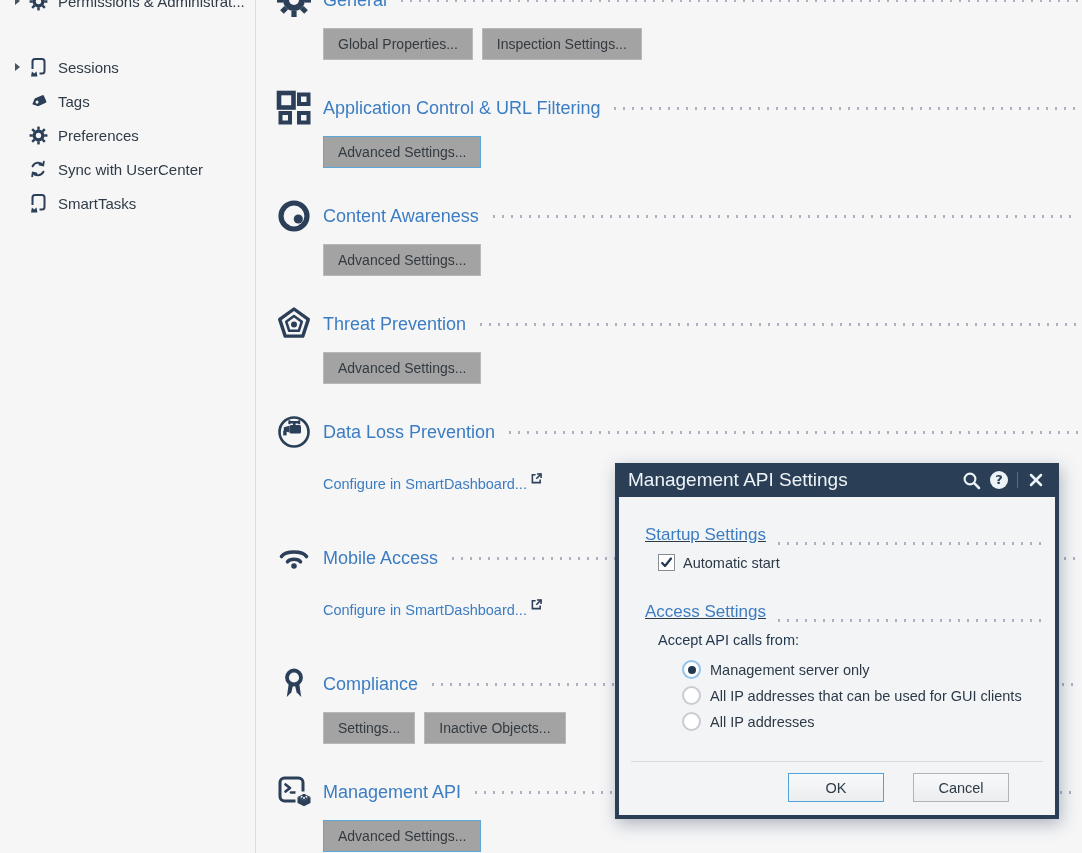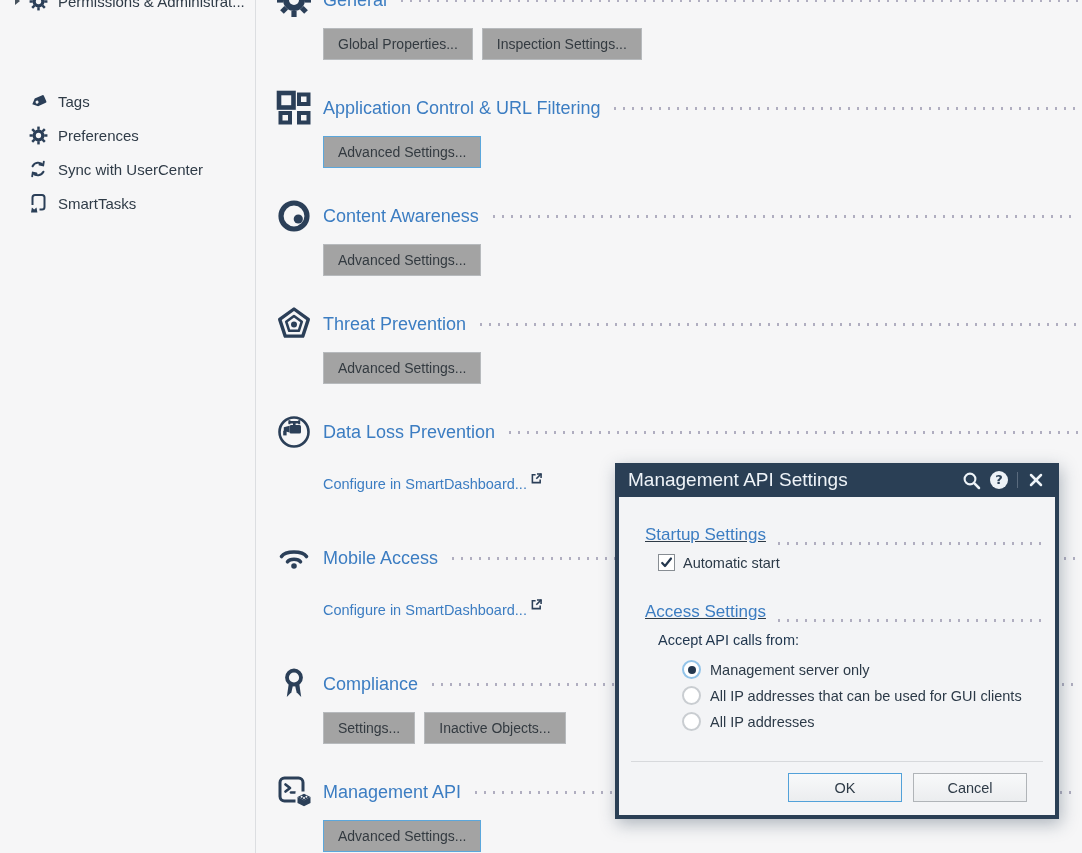--- a/index.html
+++ b/index.html
@@ -45,21 +45,21 @@
   .chk-row{position:absolute;left:39px;display:flex;align-items:center;gap:8px;}
   .chk{width:15px;height:15px;background:#fff;border:1px solid #878d93;display:flex;align-items:center;justify-content:center;cursor:pointer;}
   .dlg-label{font-size:14.5px;color:#2c3a48;white-space:nowrap;}
   .prompt{position:absolute;left:39px;font-size:14.5px;color:#21374f;}
   .radio-row{position:absolute;left:63px;display:flex;align-items:center;gap:9px;}
   .radio{width:15px;height:15px;border-radius:50%;background:#fff;border:2px solid #c9cdd1;box-sizing:content-box;
          display:flex;align-items:center;justify-content:center;cursor:pointer;}
   .radio.sel{border-color:#92c3e8;}
   .radio.sel .dot{width:8px;height:8px;border-radius:50%;background:#24384f;}
   .dlg-divider{position:absolute;left:12px;right:12px;top:264px;height:1px;background:#d7d9dc;}
-  .dlg-btn{position:absolute;top:276px;width:114px;height:29px;box-sizing:border-box;
+  .dlg-btn{position:absolute;top:276px;width:96px;height:29px;box-sizing:border-box;
            background:linear-gradient(#f8f9fa,#ebedef);border:1px solid #b0b4b8;
            font-size:14.5px;color:#2e3b47;display:flex;align-items:center;justify-content:center;cursor:pointer;}
   .dlg-btn.default{border-color:#52a1d9;}
   svg{display:block;}
 </style>
 </head>
 <body>
 
 <div class="screen">
 
@@ -86,20 +86,33 @@
                 </g>
               </g>
             </g>
           <circle cx="10" cy="10" r="2.8" fill="#f6f6f7"></circle>
         </svg>
       </span>
       <span class="s-label">Permissions &amp; Administrat...</span>
     </div>
 
 
+    <div class="side-item" style="top:52px">
+      <span class="exp">
+          <span class="tri"></span>
+        </span>
+      <span class="s-ico">
+        <svg width="20" height="21" viewBox="0 0 20 21">
+          <rect x="4.5" y="2" width="12" height="14.5" rx="2.5" fill="none" stroke="#2b3f58" stroke-width="2"></rect>
+          <rect x="1.5" y="12" width="10" height="9" fill="#f6f6f7"></rect>
+          <path d="M3 19.5 L3.9 14.5 L6.2 16.6 L8.5 14.5 L9.4 19.5 Z" fill="#2b3f58"></path>
+        </svg>
+      </span>
+      <span class="s-label">Sessions</span>
+    </div>
 
     <div class="side-item" style="top:86px">
       <span class="exp"></span>
       <span class="s-ico">
         <svg width="20" height="20" viewBox="0 0 20 20">
           <g transform="rotate(-24 10 10)">
             <path d="M3.5 10.6 L8 6.4 H16.3 Q17.5 6.4 17.5 7.6 V13.6 Q17.5 14.8 16.3 14.8 H8 Z" fill="#2b3f58"></path>
             <circle cx="8.7" cy="10.6" r="1.5" fill="#f6f6f7"></circle>
           </g>
         </svg>

